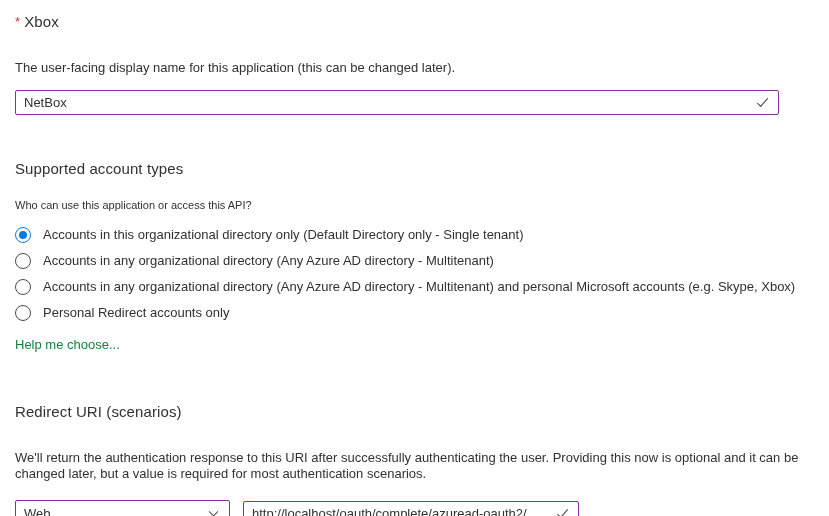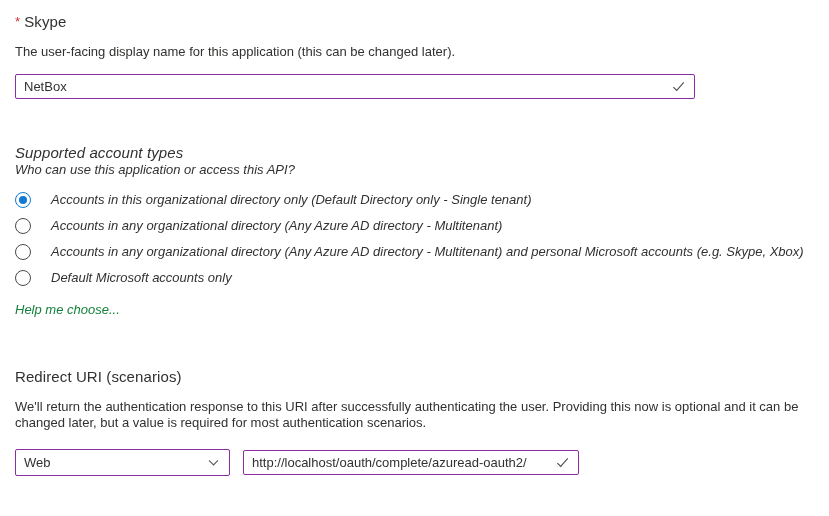--- a/index.html
+++ b/index.html
@@ -19,30 +19,30 @@
     color: #323130;
     letter-spacing: 0.1px;
   }
   .required-marker {
     color: #d13438;
     margin-right: 4px;
     font-size: 13px;
     vertical-align: 1px;
   }
   .desc {
-    margin-top: 13px;
+    margin-top: 29px;
     font-size: 13px;
     line-height: 16px;
     color: #323130;
     max-width: 800px;
   }
 
   .text-field {
     margin-top: 14px;
-    width: 680px;
+    width: 764px;
     height: 25px;
     border: 1px solid #8a2da5;
     border-radius: 2px;
     display: flex;
     align-items: center;
     background: #fff;
   }
   .text-field input {
     flex: 1 1 auto;
     border: none;
@@ -54,23 +54,24 @@
     color: #323130;
     background: transparent;
   }
   .field-check {
     flex: 0 0 auto;
     margin-right: 8px;
     display: flex;
     align-items: center;
   }
 
-  .section { margin-top: 44px; font-style: italic; }
+  .section { margin-top: 44px; }
   .question {
-    font-size: 13px;
+    margin-top: 19px;
+    font-size: 11px;
     line-height: 16px;
   }
 
   .options { margin-top: 9px; }
   .option {
     height: 26px;
     display: flex;
     align-items: center;
     cursor: pointer;
   }
@@ -85,21 +86,21 @@
     justify-content: center;
   }
   .option.checked .radio { border: 1.5px solid #0f7bd4; }
   .option.checked .radio::after {
     content: "";
     width: 8px; height: 8px;
     border-radius: 50%;
     background: #0f7bd4;
   }
   .option-label {
-    margin-left: 20px;
+    margin-left: 12px;
     font-size: 13px;
     line-height: 16px;
     color: #323130;
     white-space: nowrap;
   }
 
   .help-link {
     display: inline-block;
     margin-top: 11px;
     font-size: 13px;
@@ -139,21 +140,21 @@
     width: 336px;
   }
   svg { display: block; }
 </style>
 </head>
 <body>
 
 <div class="page">
 
   <div>
-    <div class="section-title"><span class="required-marker">*</span><span>Skype</span></div>
+    <div class="section-title"><span class="required-marker">*</span><span>Xbox</span></div>
     <div class="desc">The user-facing display name for this application (this can be changed later).</div>
     <div class="text-field">
       <input type="text" value="NetBox" style="">
       <span class="field-check">
         <svg width="15" height="15" viewBox="0 0 16 16">
           <path d="M2.5 8.6l3.6 3.6L13.6 3.6" fill="none" stroke="#50504e" stroke-width="1.2"></path>
         </svg>
       </span>
     </div>
   </div>
@@ -170,21 +171,21 @@
       <div class="option">
         <span class="radio"></span>
         <span class="option-label">Accounts in any organizational directory (Any Azure AD directory - Multitenant)</span>
       </div>
       <div class="option">
         <span class="radio"></span>
         <span class="option-label">Accounts in any organizational directory (Any Azure AD directory - Multitenant) and personal Microsoft accounts (e.g. Skype, Xbox)</span>
       </div>
       <div class="option">
         <span class="radio"></span>
-        <span class="option-label">Default Microsoft accounts only</span>
+        <span class="option-label">Personal Redirect accounts only</span>
       </div>
     </div>
 
     <a class="help-link">Help me choose...</a>
   </div>
 
   <div class="redirect-section">
     <div class="section-title">Redirect URI (scenarios)</div>
     <div class="desc redirect-desc">We'll return the authentication response to this URI after successfully authenticating the user. Providing this now is optional and it can be changed later, but a value is required for most authentication scenarios.</div>
 

